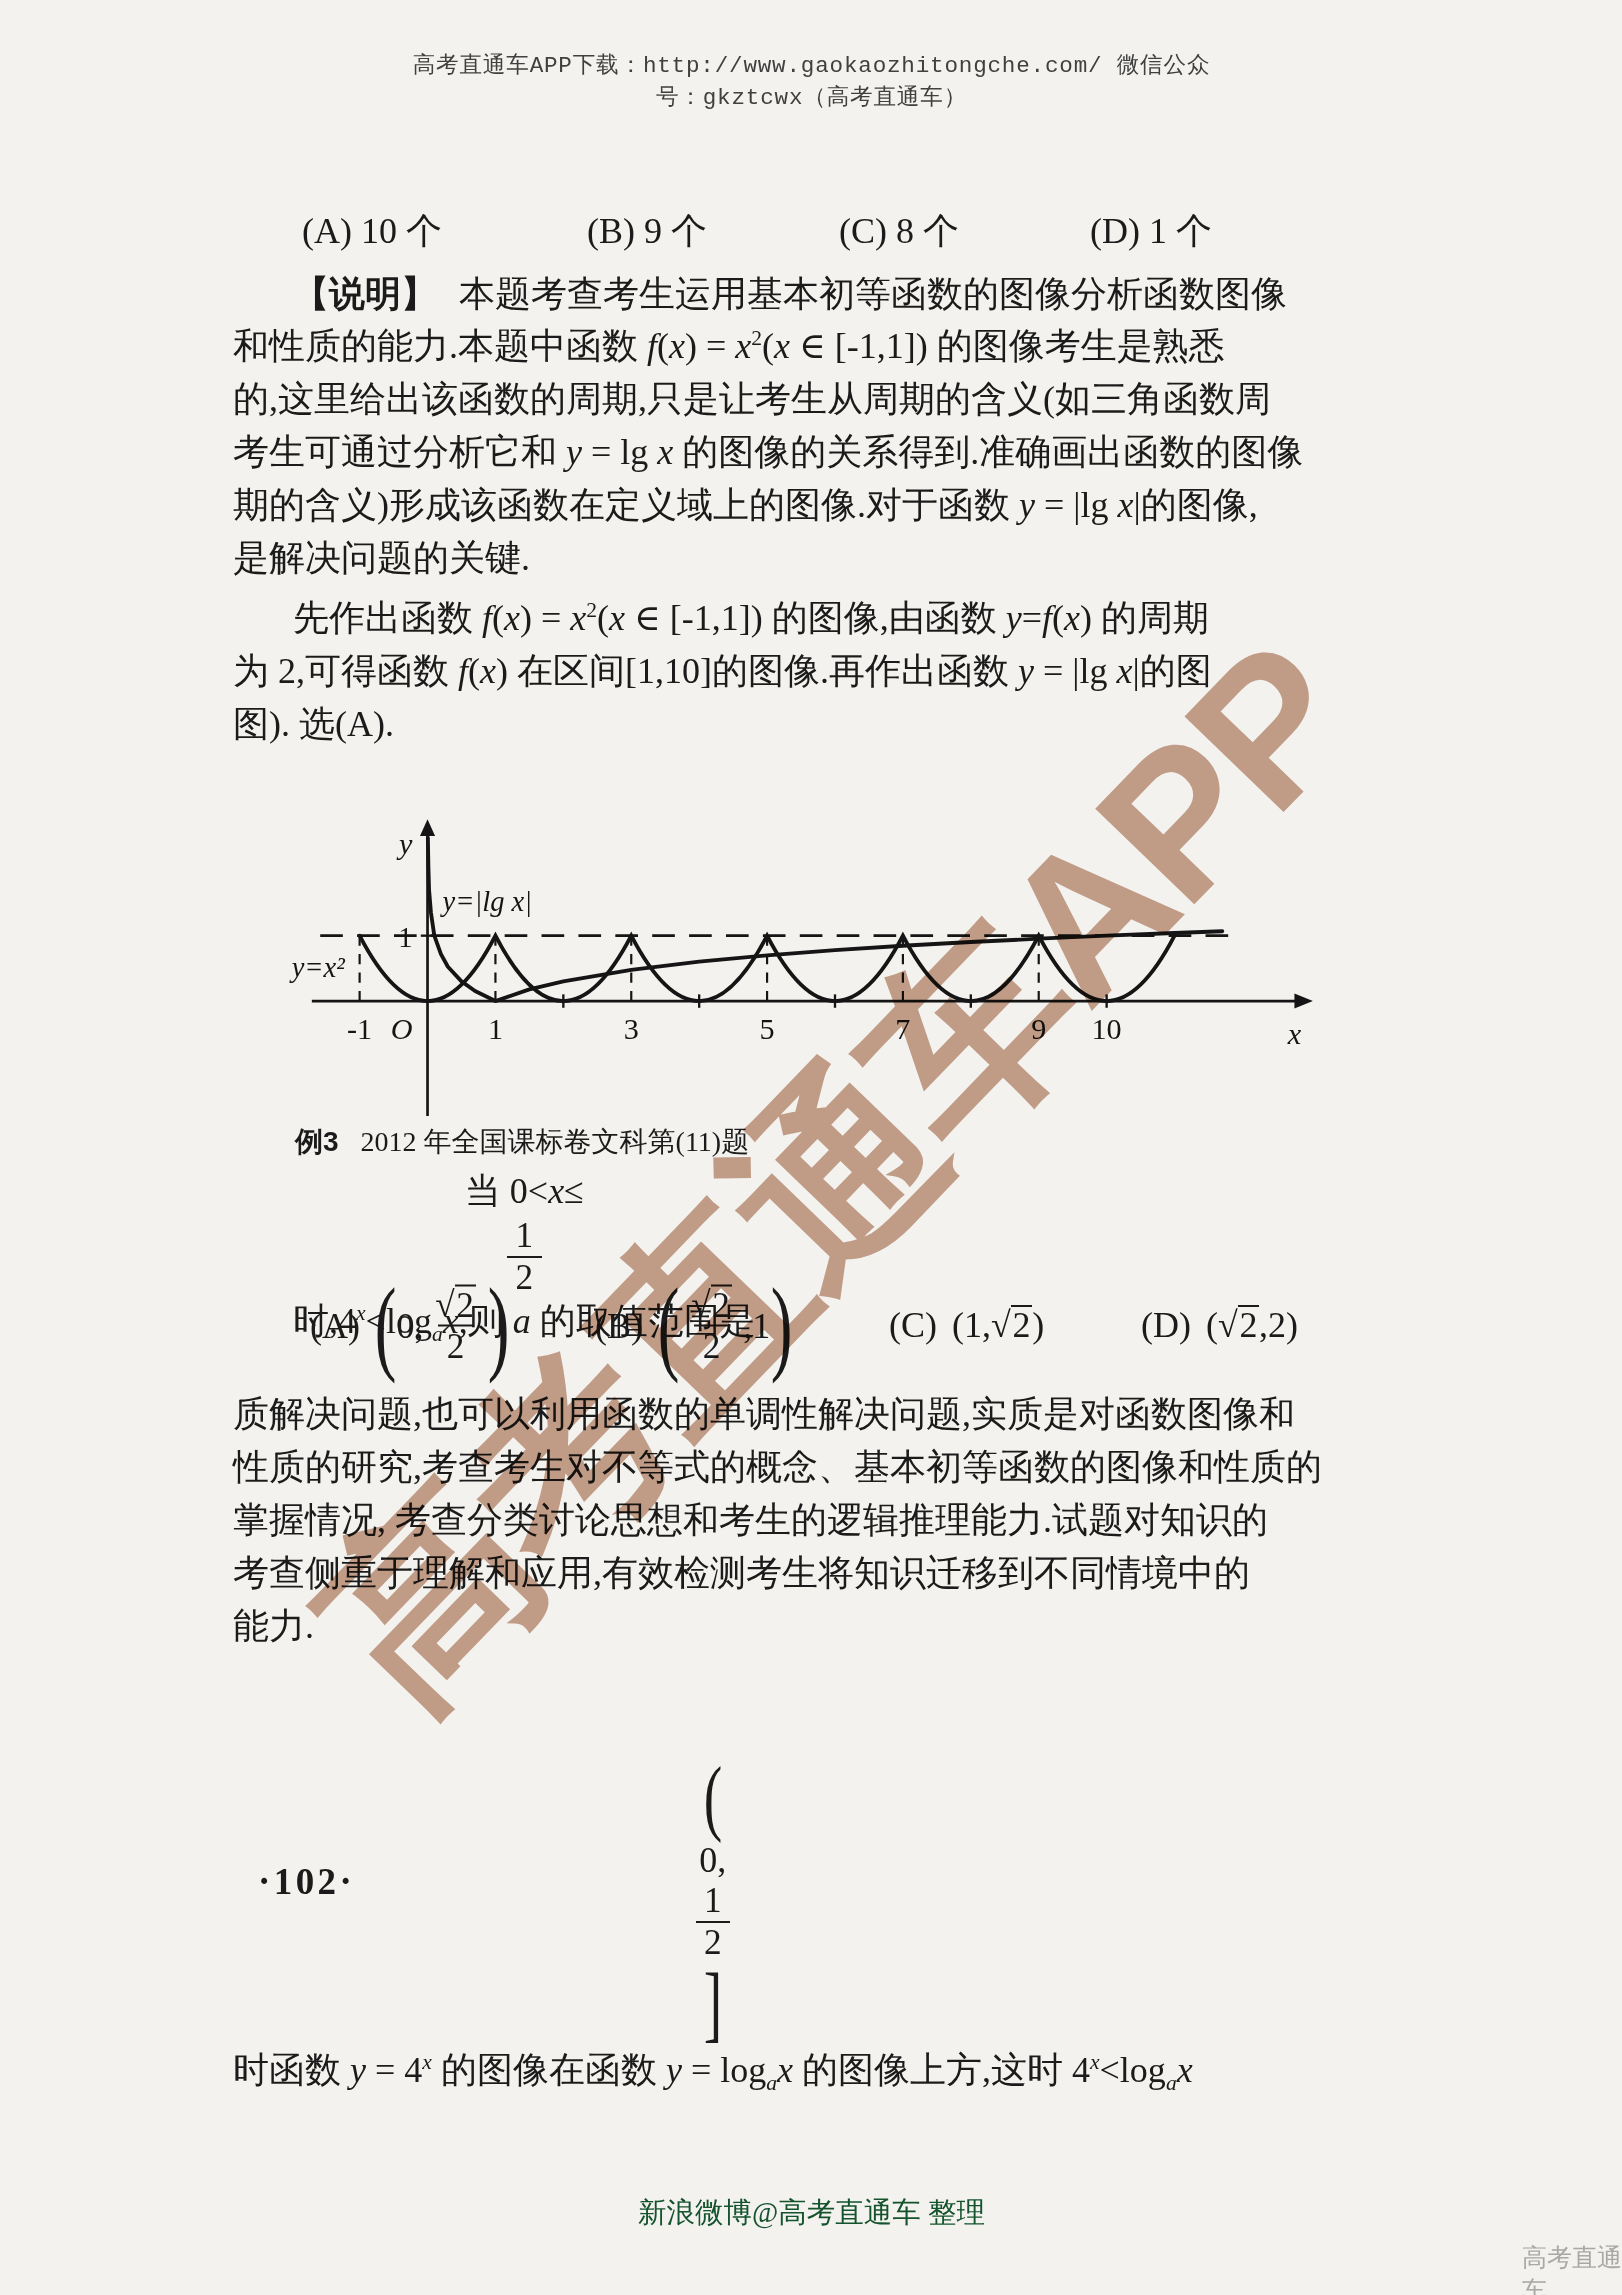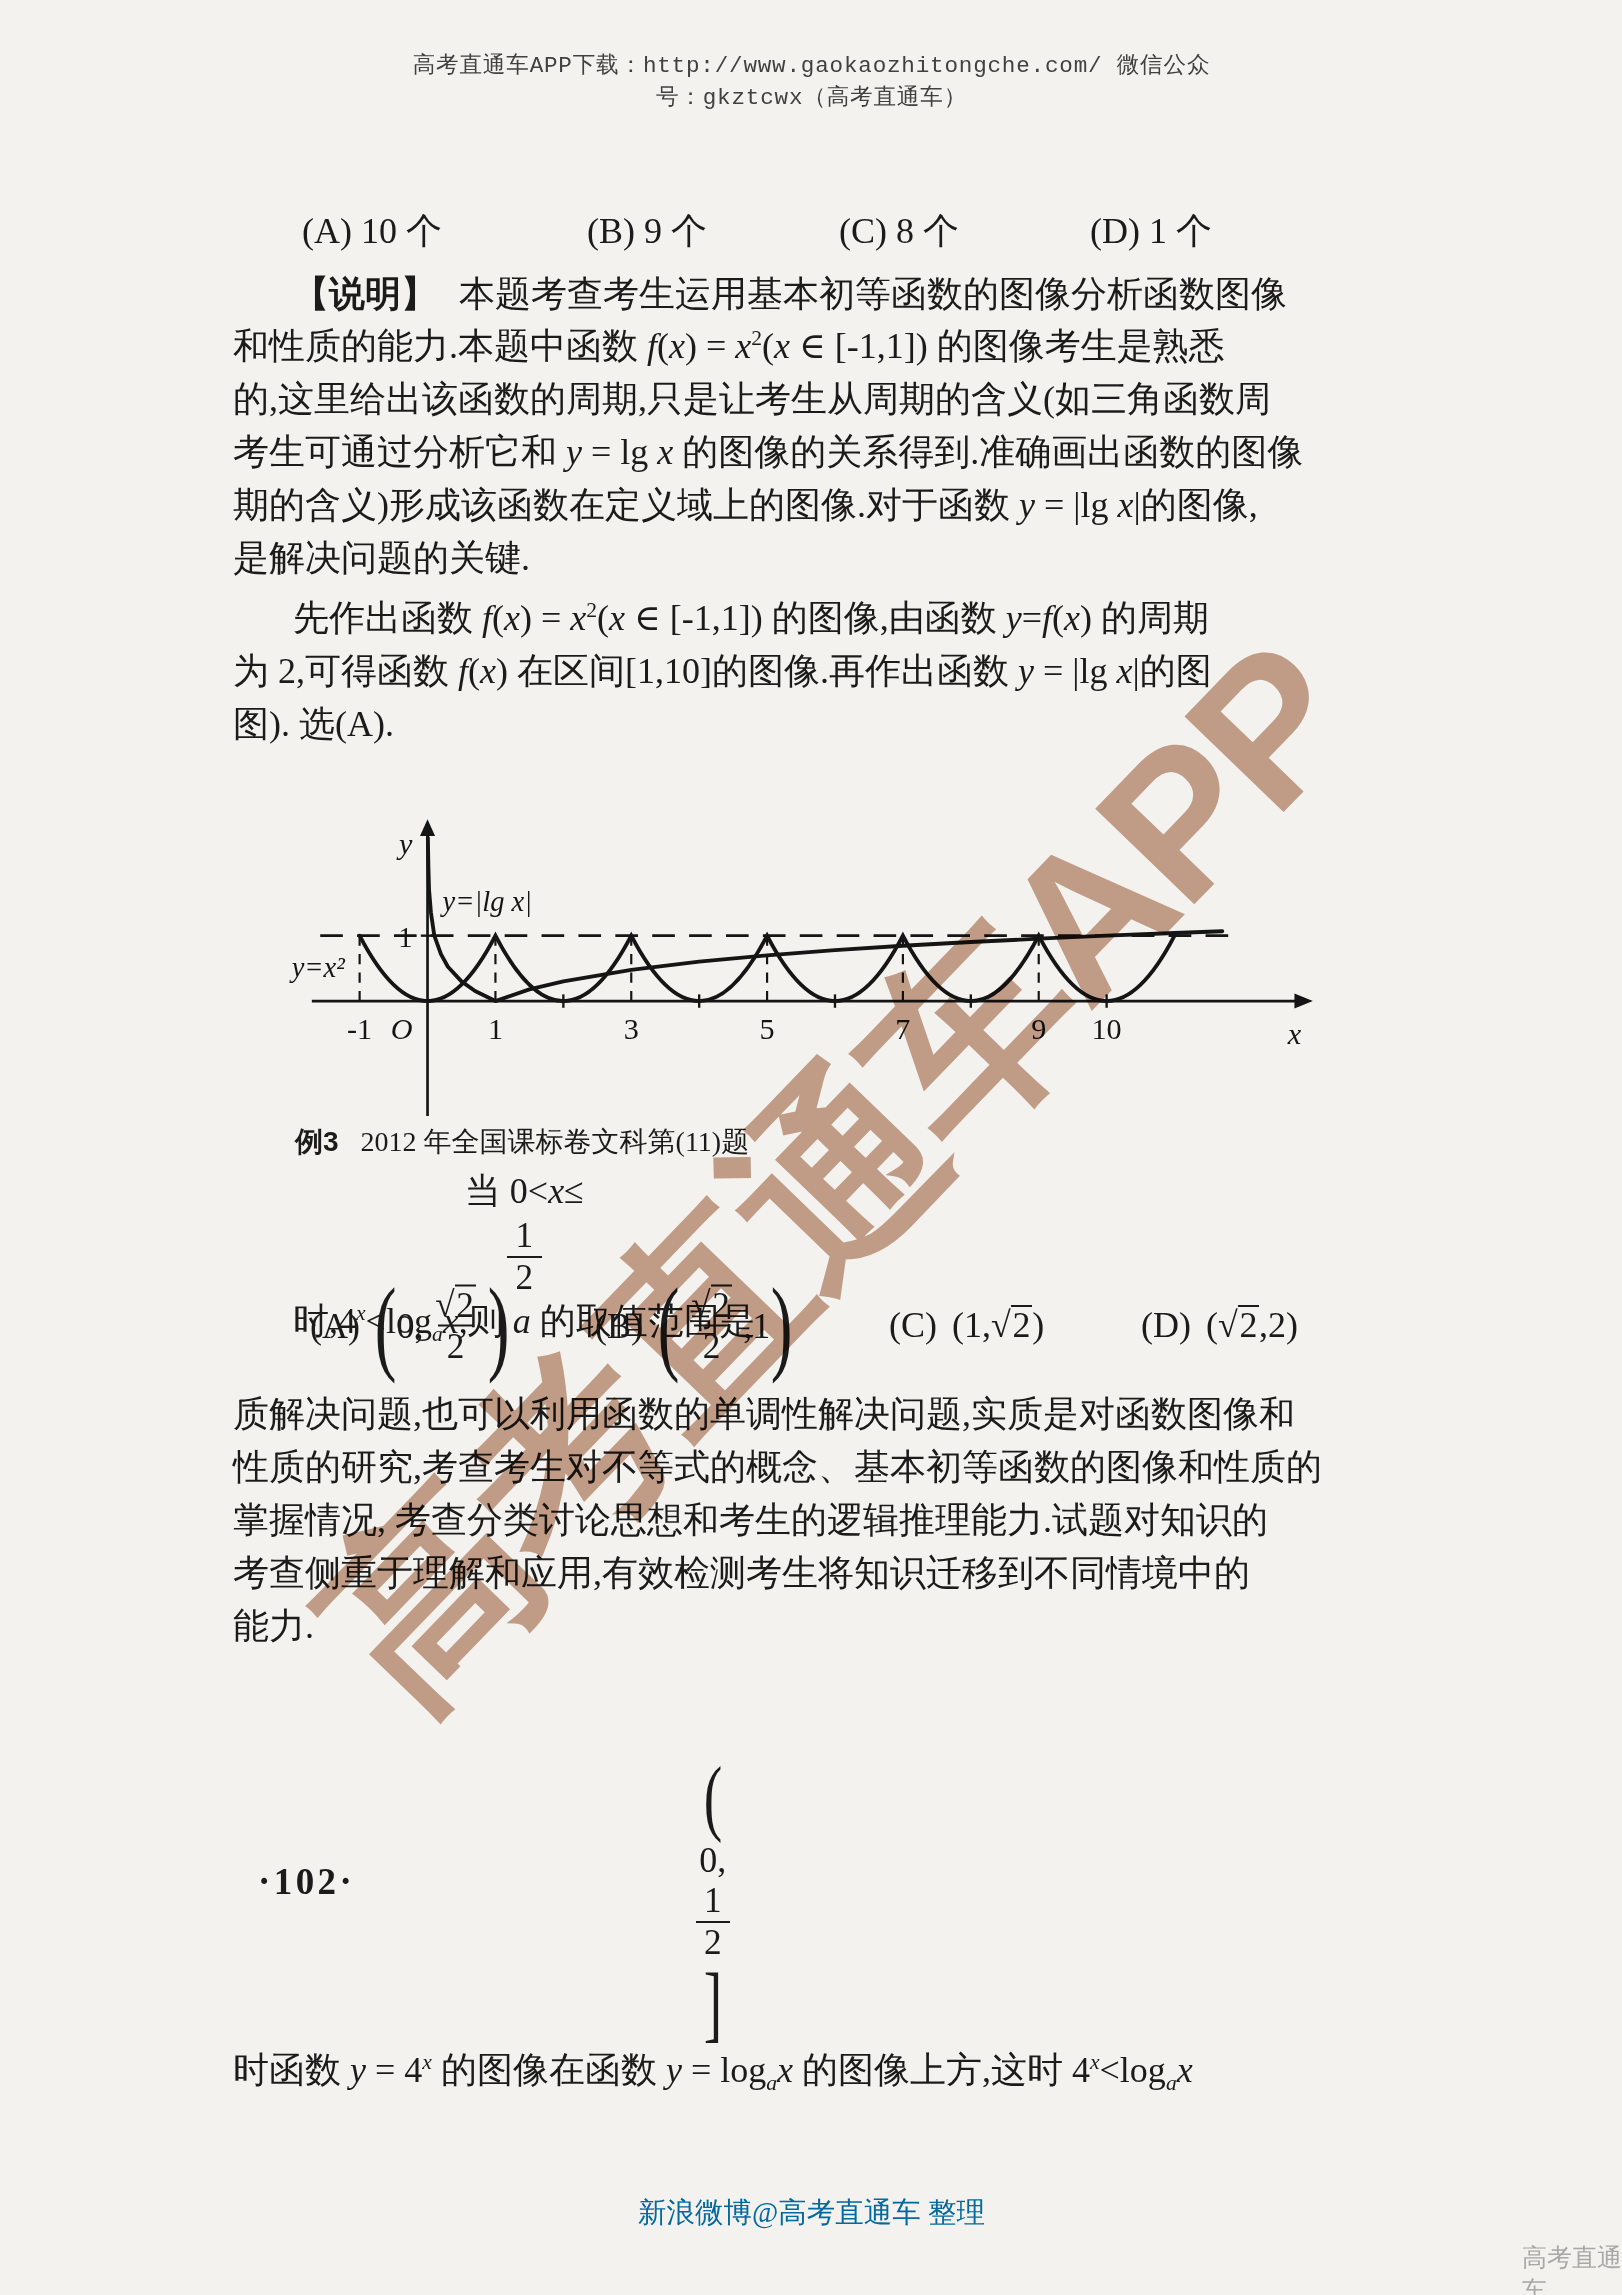--- a/index.html
+++ b/index.html
@@ -47,21 +47,21 @@
        transform:scaleX(.66);margin:0 -5px;}
   .ex3opts{position:absolute;left:0;top:1258px;width:1623px;height:134px;font-size:36px;}
   .ex3opts .opt{position:absolute;top:50%;transform:translateY(-50%);
                 display:inline-flex;align-items:center;white-space:nowrap;}
   .optlabel{margin-right:15px;}
   .approw{top:1755px;height:94px;}
   
   .pagenum{position:absolute;left:258px;top:1860px;font-size:37px;font-weight:700;
            letter-spacing:3.4px;}
   .footc{position:absolute;left:0;top:2194px;width:1623px;text-align:center;
-         font-size:28.5px;color:#0369a1;}
+         font-size:28.5px;color:#14532d;}
   .footr{position:absolute;left:1486px;top:2241px;font-size:25px;color:#a8a8a6;margin-left:36px;}
   
   .wm{position:absolute;left:101px;top:1067px;width:1476px;height:218px;
       display:flex;align-items:center;justify-content:center;
       transform:rotate(-46deg);transform-origin:50% 50%;
       font-family:"Liberation Sans","DejaVu Sans",sans-serif;font-weight:700;
       font-size:200px;letter-spacing:-5px;white-space:nowrap;
       mix-blend-mode:multiply;opacity:.9;pointer-events:none;}
 </style>
 </head>

